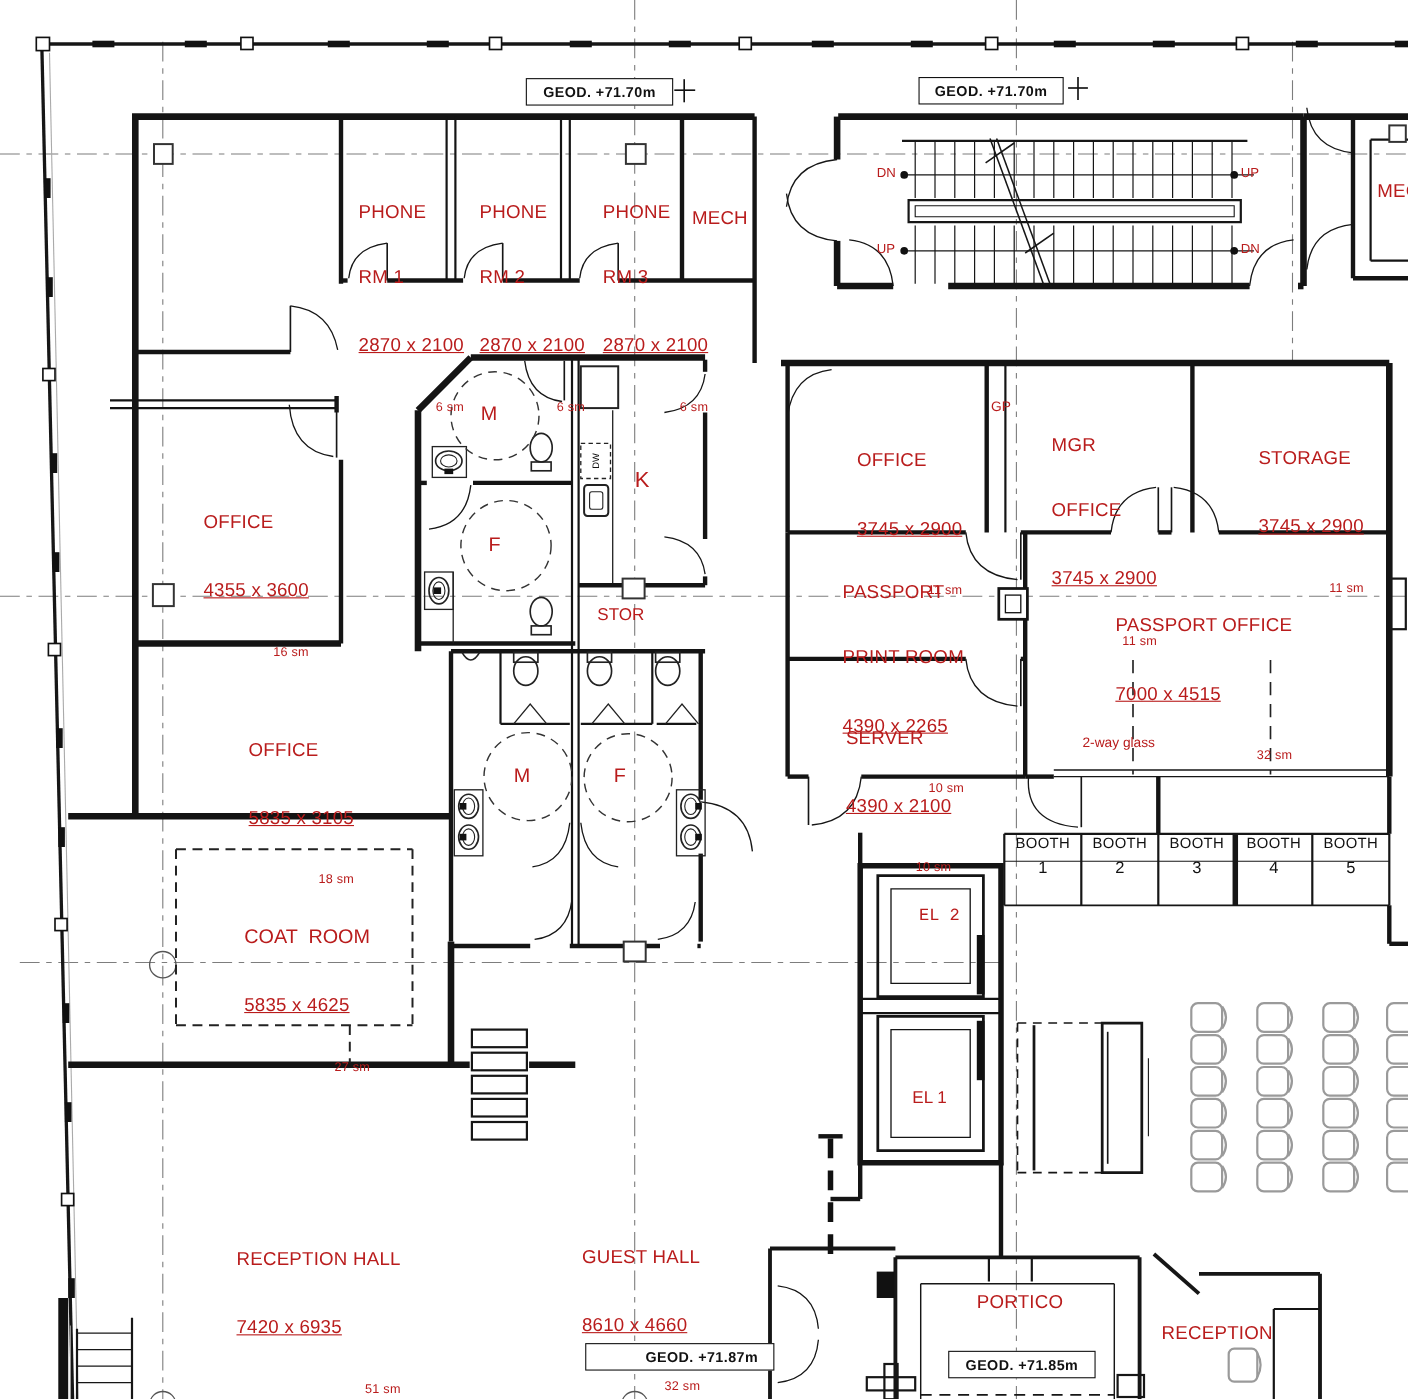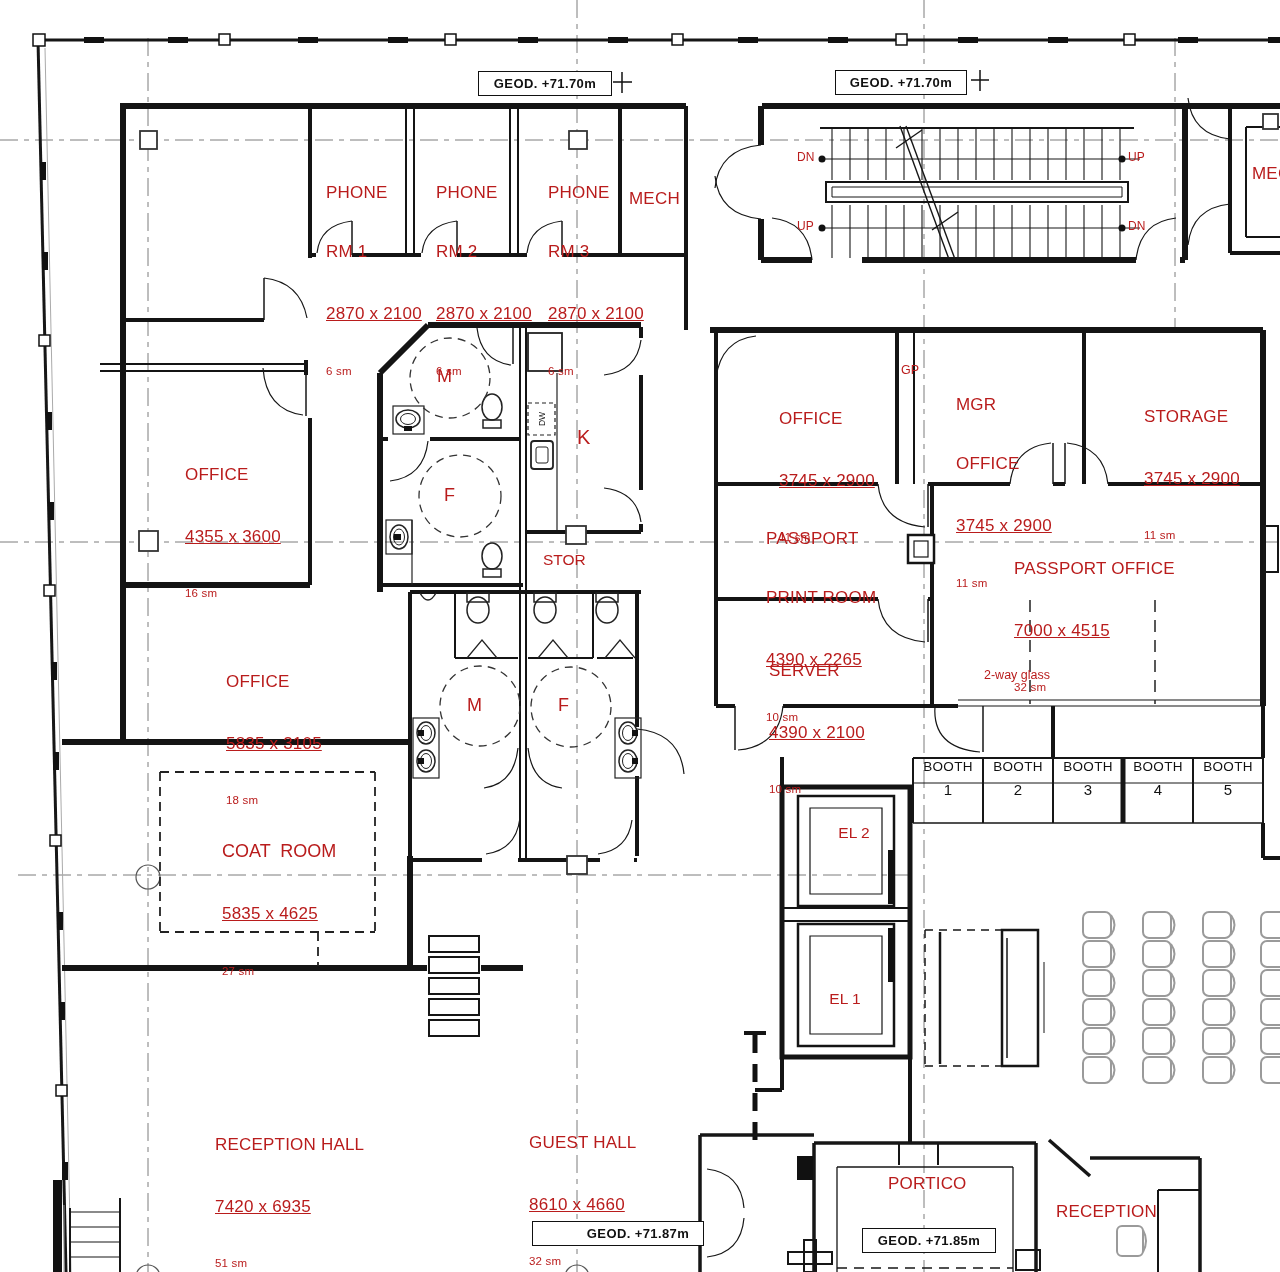--- a/index.html
+++ b/index.html
@@ -3,21 +3,21 @@
 <meta charset="utf-8">
 <style>
   html,body{margin:0;padding:0;background:#fff;}
   .plan{position:relative;width:1280px;height:1272px;background:#fff;overflow:hidden;
         font-family:"Liberation Sans","DejaVu Sans",sans-serif;color:#111;}
   .plan svg{position:absolute;left:0;top:0;}
   .lbl{position:absolute;white-space:pre;line-height:1.15;color:#b91c1c;}
   .rn{font-size:17px;letter-spacing:.2px;}
   .rn2{font-size:17px;letter-spacing:.2px;margin-top:3px;}
   .rd{font-size:17px;margin-top:6px;letter-spacing:.2px;text-decoration:underline;}
-  .ra{font-size:11.5px;margin-top:4px;letter-spacing:.2px;}
+  .ra{font-size:11.5px;margin-top:4px;letter-spacing:.2px;text-align:right;}
   .big{font-size:18px;}
   .kbig{font-size:20px;}
   .sm{font-size:12px;}
   .geod{position:absolute;border:1.6px solid #111;background:#fff;display:flex;align-items:center;
         justify-content:center;font-size:13px;font-weight:600;letter-spacing:.4px;}
   .booth-cell{position:absolute;width:70px;text-align:center;}
   .booth-top{font-size:13.5px;letter-spacing:.3px;}
   .booth-num{font-size:15px;margin-top:7px;}
   .dw{position:absolute;display:flex;align-items:center;justify-content:center;
       font-size:8.5px;transform:rotate(-90deg);}
@@ -617,21 +617,21 @@
 </div>
 <div class="booth-cell" style="left:1123px;top:759px;">
   <div class="booth-top">BOOTH</div>
   <div class="booth-num">4</div>
 </div>
 <div class="booth-cell" style="left:1193px;top:759px;">
   <div class="booth-top">BOOTH</div>
   <div class="booth-num">5</div>
 </div>
 
-<div class="lbl" style="left:812px;top:824px;width:84px;text-align:center;font-size:15.5px;">EL 2</div>
+<div class="lbl" style="left:812px;top:824px;width:84px;text-align:center;font-size:15.5px;font-family:Liberation Mono, monospace;">EL 2</div>
 <div class="lbl" style="left:810px;top:990px;width:70px;text-align:center;font-size:15.5px;">EL 1</div>
 
 
 <div class="lbl" style="left:222px;top:804px;">
   <div class="big">COAT  ROOM</div>
   <div class="rd">5835 x 4625</div>
   <div class="ra">27 sm</div>
 </div>
 
 <div class="lbl" style="left:215px;top:1098px;">

